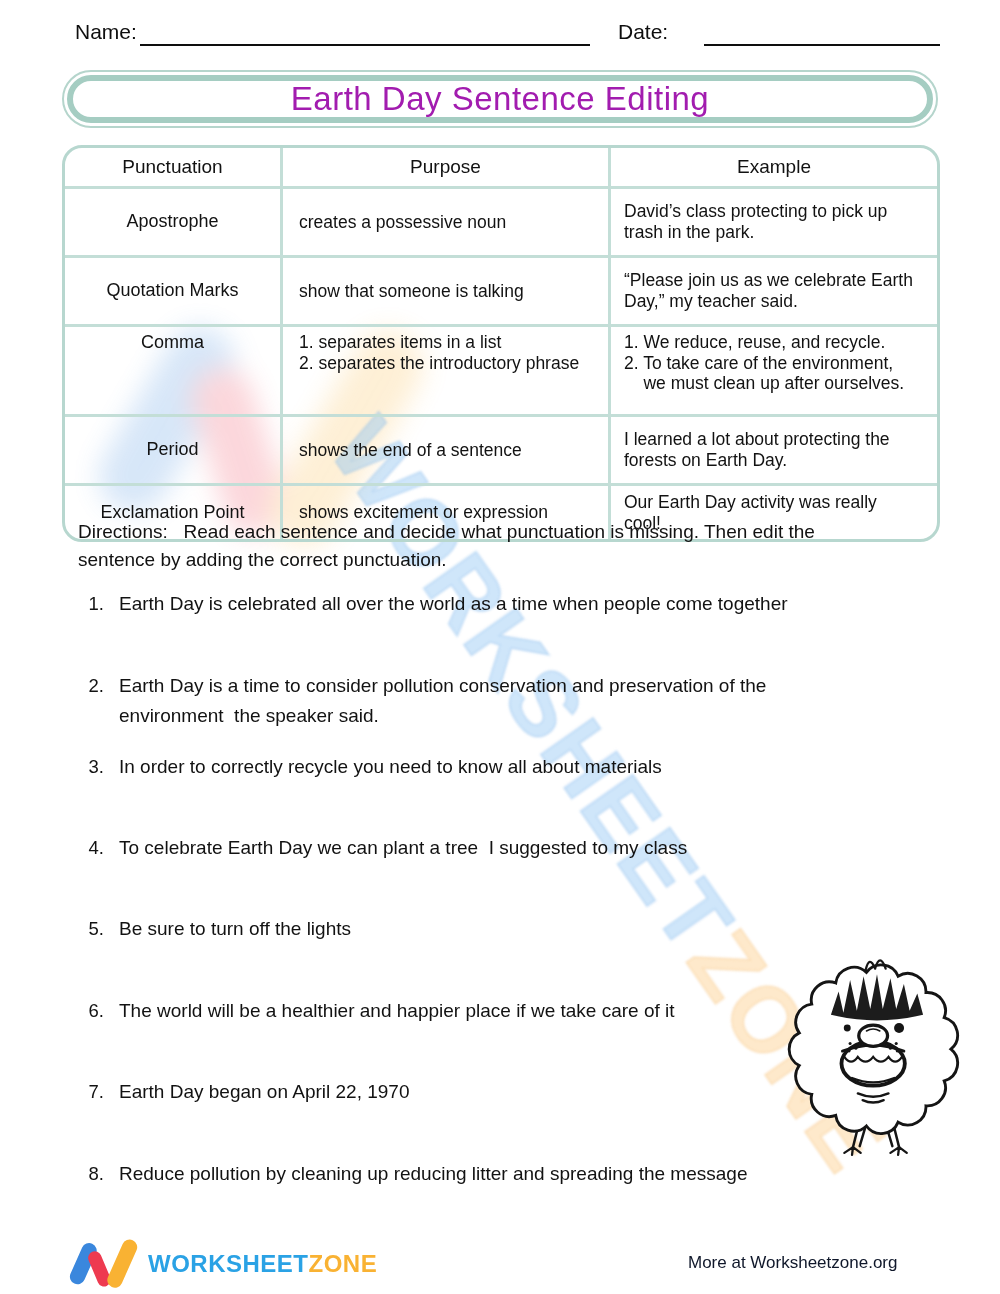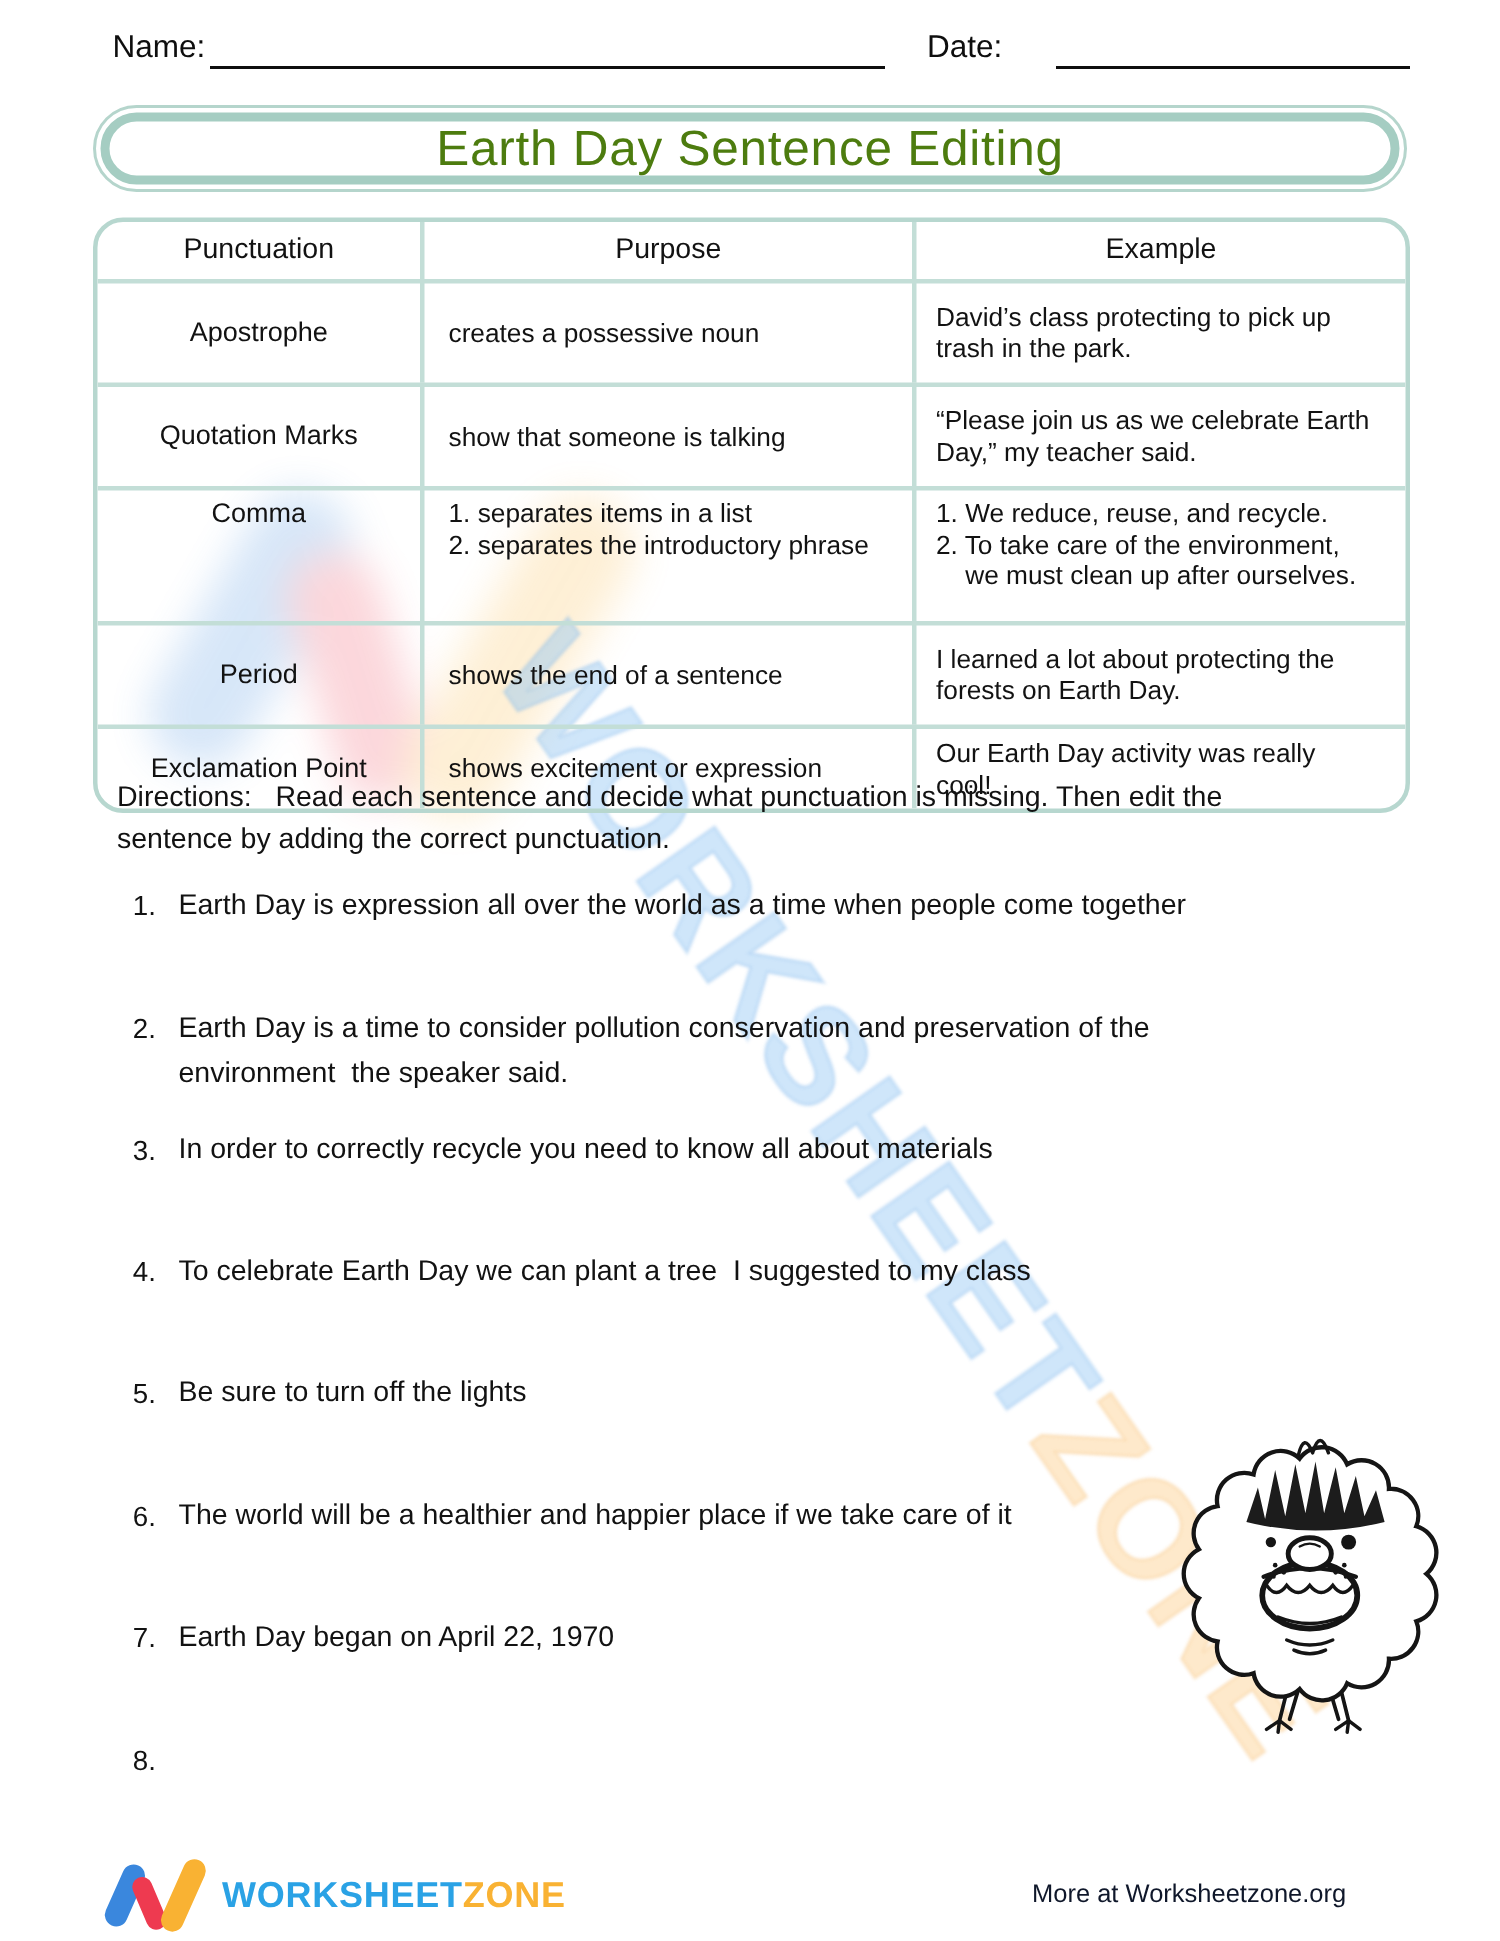--- a/index.html
+++ b/index.html
@@ -51,21 +51,21 @@
     position:absolute; left:62px; top:70px; width:876px; height:58px;
     border:2px solid #b5d5cc; border-radius:29px; padding:3px;
     background:#ffffff;
   }
   .banner-inner {
     width:100%; height:100%;
     border:6px solid #a5cdc2; border-radius:24px;
     display:flex; align-items:center; justify-content:center;
     background:#ffffff;
   }
-  .banner-title { font-size:33px; color:#4d7c0f; letter-spacing:0.5px; }
+  .banner-title { font-size:33px; color:#a21caf; letter-spacing:0.5px; }
 
   
   .ref-table {
     position:absolute; left:62px; top:145px; width:878px;
     border:3px solid #b7d7cf; border-radius:20px;
     display:grid; grid-template-columns:215px 328px 1fr;
     overflow:hidden;
   }
   .cell {
     border-top:3px solid #c3ded7; border-left:3px solid #c3ded7;
@@ -167,21 +167,21 @@
       <div class="cell purpose h56 pre">shows excitement or expression</div>
       <div class="cell example h56 pre">Our Earth Day activity was really
 cool!</div>
     </div>
 
     <p class="directions">Directions:   Read each sentence and decide what punctuation is missing. Then edit the
 sentence by adding the correct punctuation.</p>
 
     <div class="item i1">
       <span class="num">1.</span>
-      <span class="text">Earth Day is expression all over the world as a time when people come together</span>
+      <span class="text">Earth Day is celebrated all over the world as a time when people come together</span>
     </div>
     <div class="item i2">
       <span class="num">2.</span>
       <span class="text">Earth Day is a time to consider pollution conservation and preservation of the
 environment  the speaker said.</span>
     </div>
     <div class="item i3">
       <span class="num">3.</span>
       <span class="text">In order to correctly recycle you need to know all about materials</span>
     </div>
@@ -196,20 +196,21 @@
     <div class="item i6">
       <span class="num">6.</span>
       <span class="text">The world will be a healthier and happier place if we take care of it</span>
     </div>
     <div class="item i7">
       <span class="num">7.</span>
       <span class="text">Earth Day began on April 22, 1970</span>
     </div>
     <div class="item i8">
       <span class="num">8.</span>
+      <span class="text">Reduce pollution by cleaning up reducing litter and spreading the message</span>
     </div>
 
     <svg class="monster" viewBox="0 0 200 218">
       <g fill="none" stroke="#151515" stroke-width="3" stroke-linecap="round">
 
         <path d="M82,178 L75,206 M90,178 L82,205" stroke-width="2.6"></path>
         <path d="M75,206 L66,212 M75,206 L74,214 M75,206 L83,212" stroke-width="2.4"></path>
         <path d="M116,178 L123,206 M108,178 L116,205" stroke-width="2.6"></path>
         <path d="M123,206 L114,212 M123,206 L122,214 M123,206 L131,212" stroke-width="2.4"></path>
 

